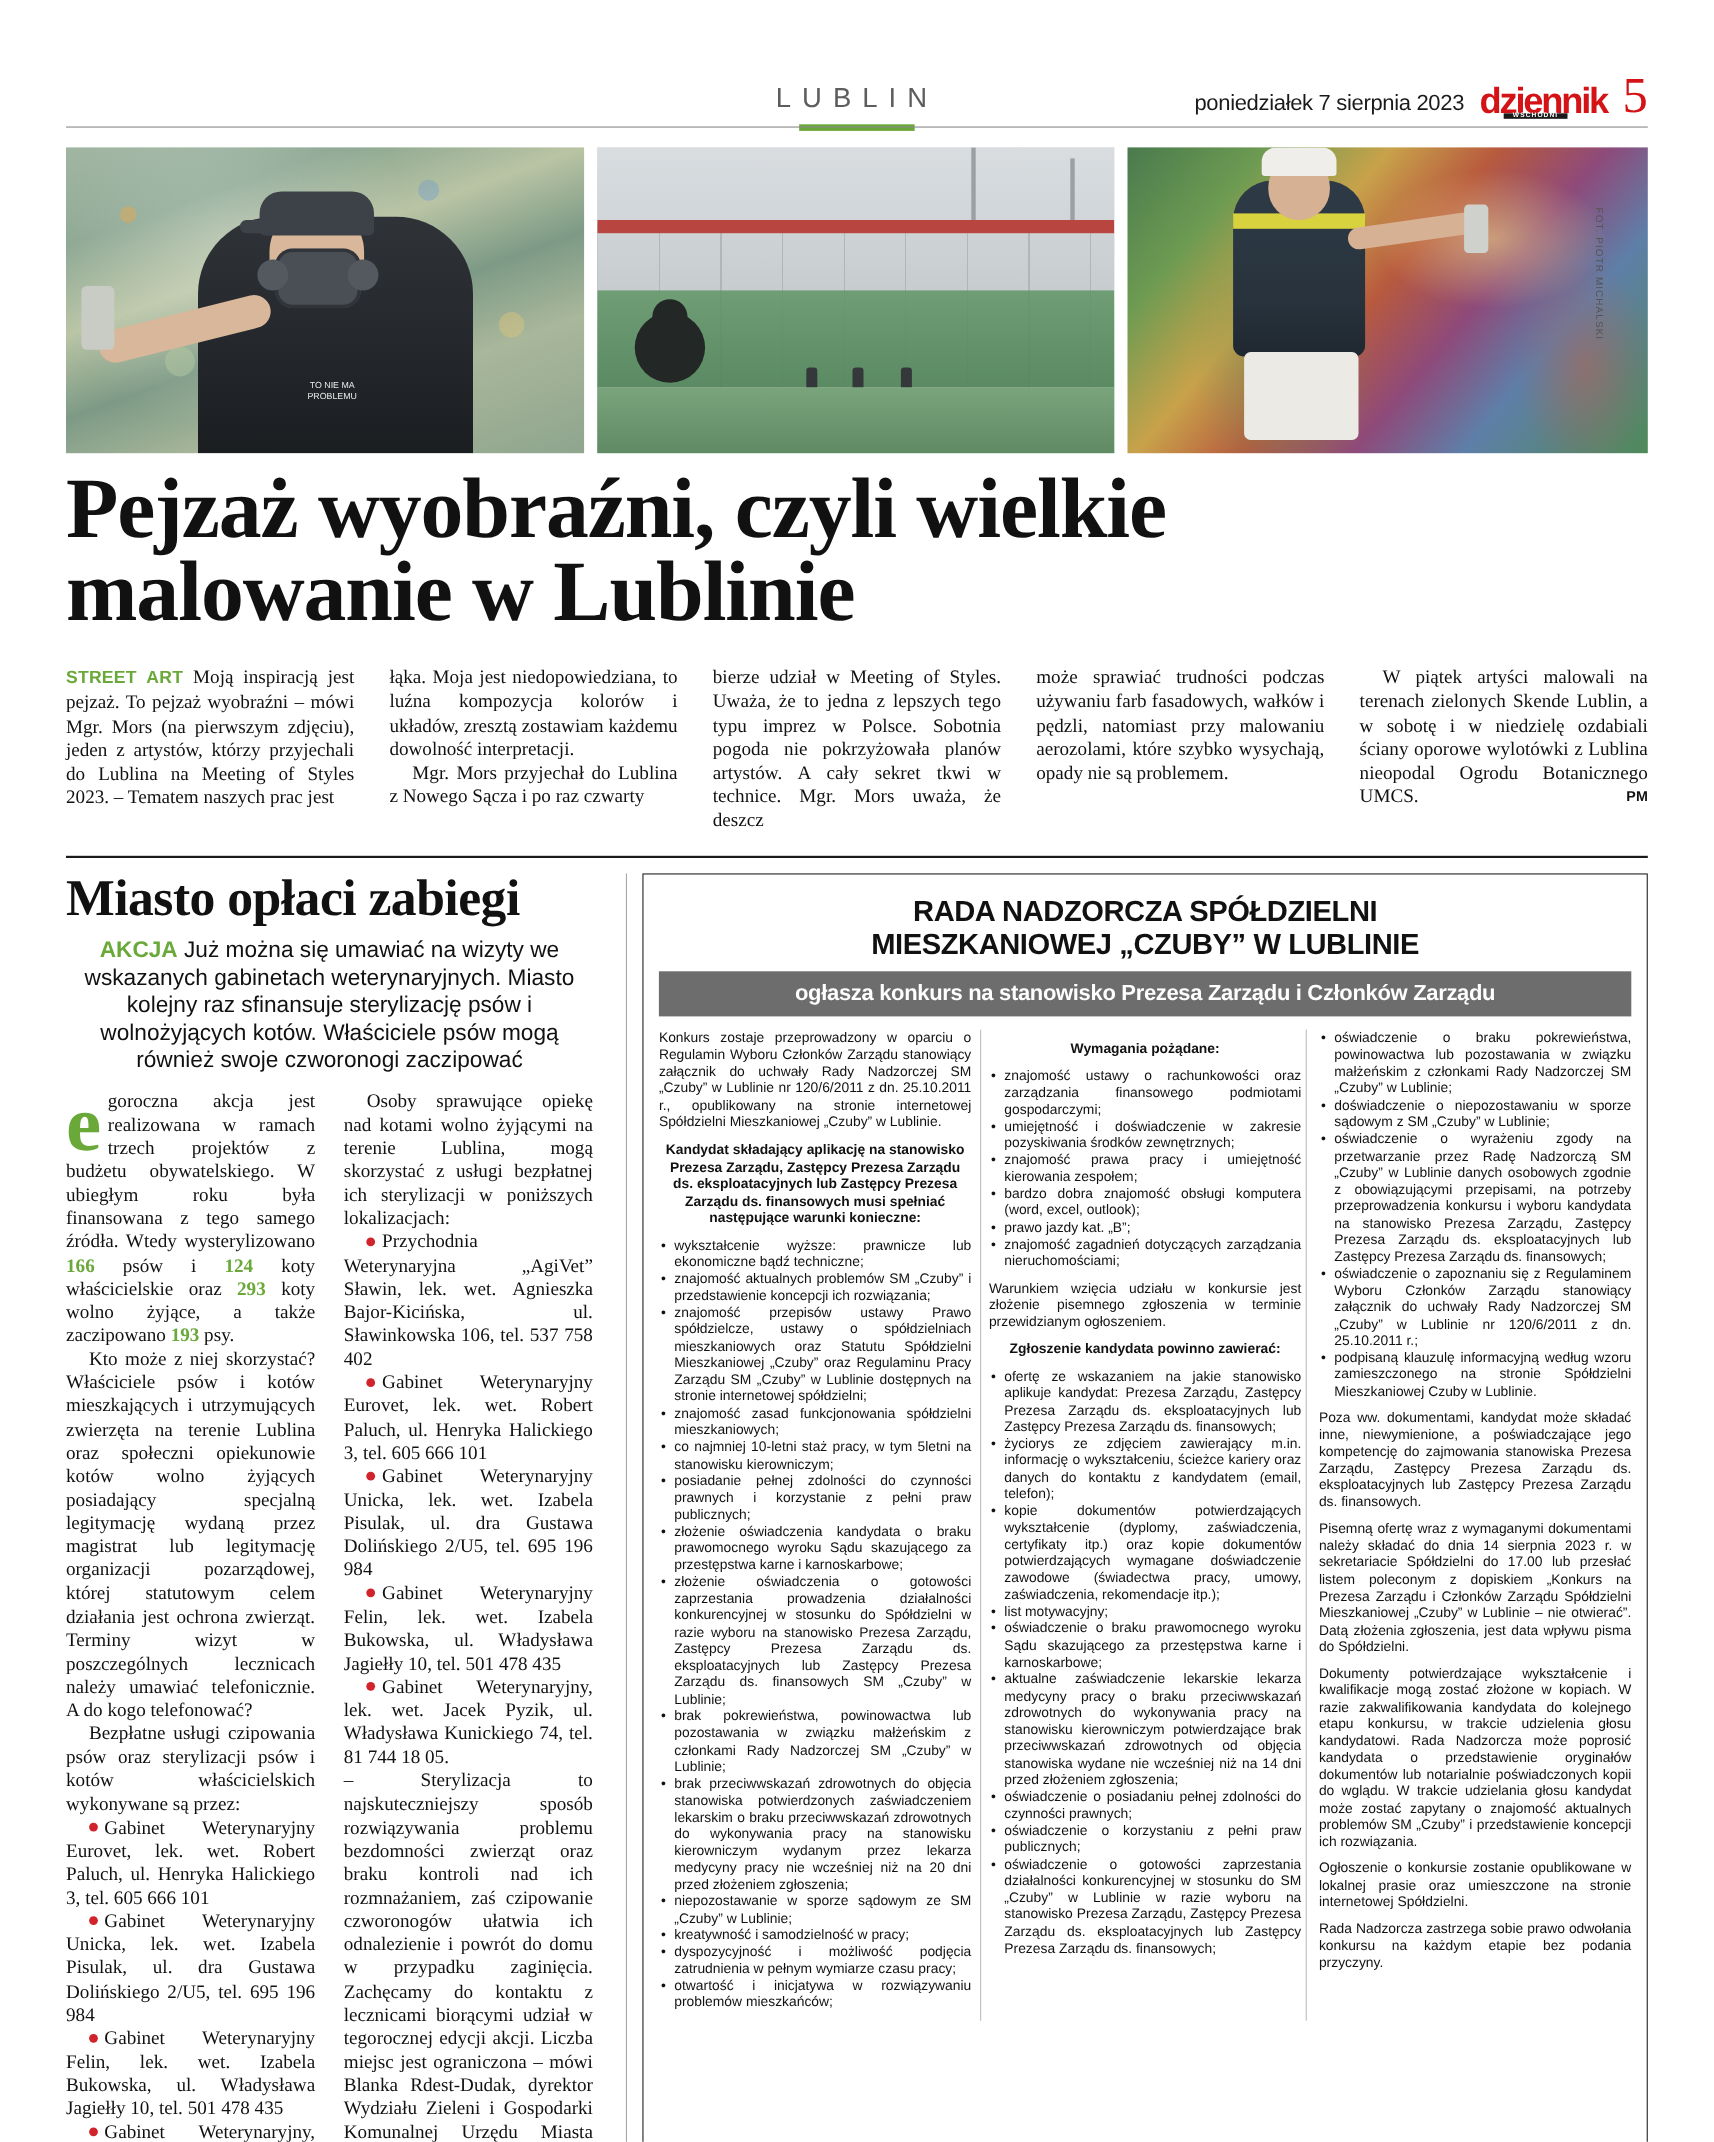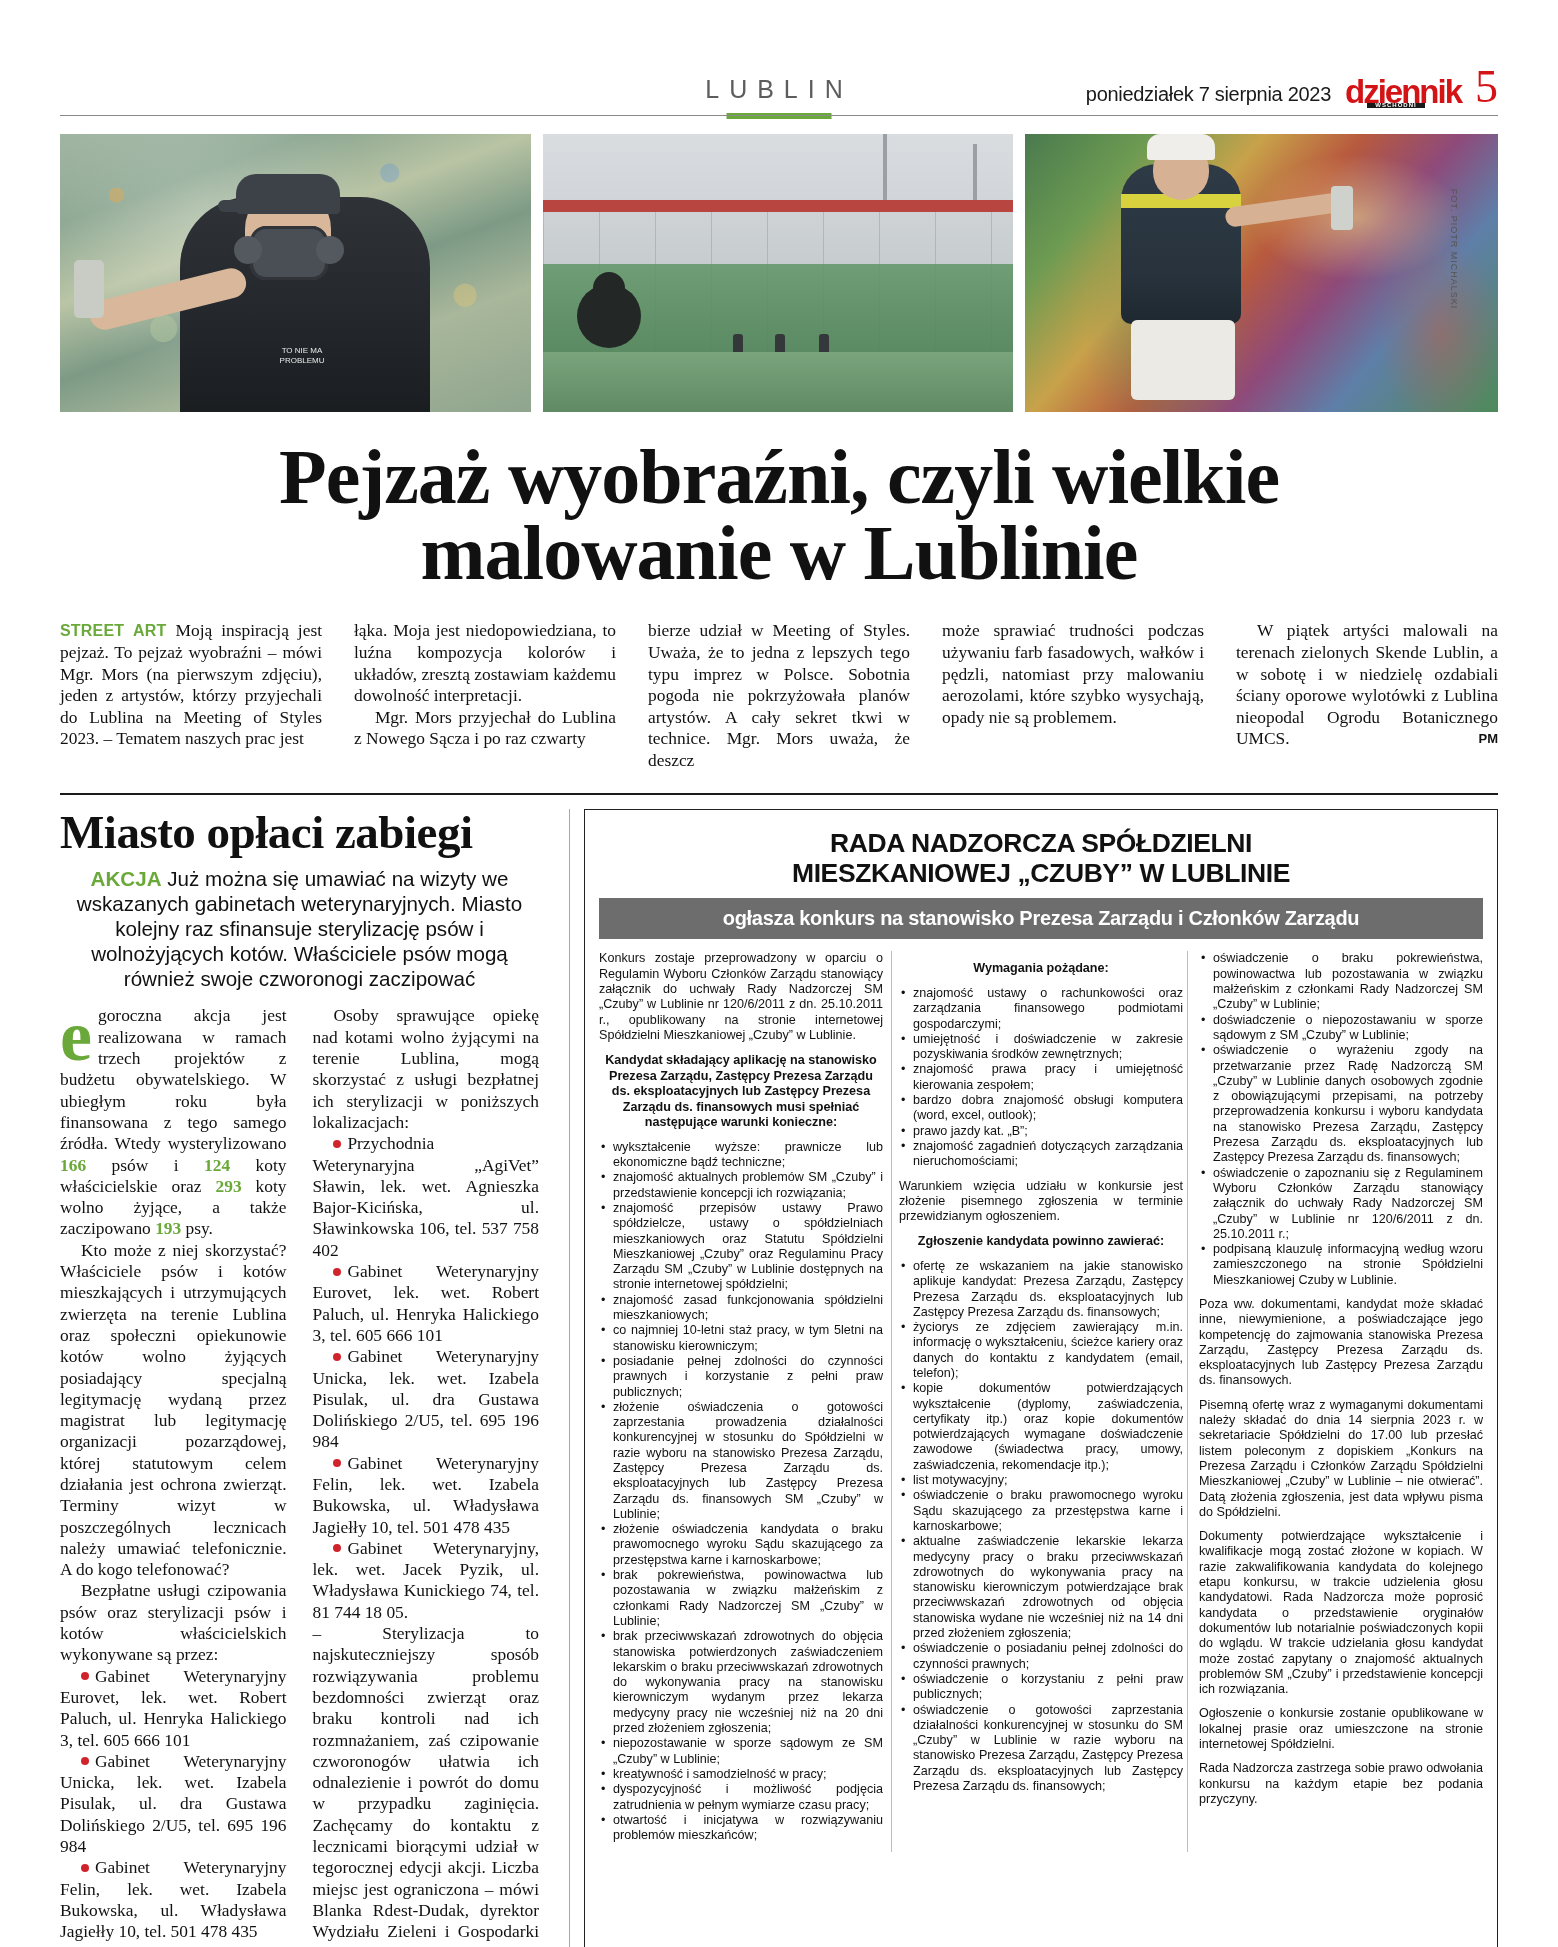--- a/index.html
+++ b/index.html
@@ -119,22 +119,22 @@
      background:linear-gradient(180deg,#2e3b46 0%,#27323c 70%,#1f2830 100%);border-radius:36px 36px 10px 10px;}
   .p3 .stripe{position:absolute;left:96px;top:60px;width:120px;height:14px;background:#d9d23f;}
   .p3 .head{position:absolute;left:128px;top:8px;width:56px;height:58px;border-radius:28px;background:#d6b193;}
   .p3 .cap{position:absolute;left:122px;top:0px;width:68px;height:26px;border-radius:13px 13px 3px 3px;background:#efeeea;}
   .p3 .legs{position:absolute;left:106px;top:186px;width:104px;height:80px;background:#eceae4;border-radius:6px;}
   .p3 .arm{position:absolute;left:200px;top:66px;width:116px;height:20px;border-radius:10px;background:#d6b193;transform:rotate(-8deg);}
   .p3 .can{position:absolute;left:306px;top:52px;width:22px;height:44px;border-radius:4px;background:#cfd2cc;}
 
   
   .lead-head{
-    text-align:center;font-family:"Liberation Serif",serif;font-weight:bold;
-    font-size:78px;line-height:0.97;letter-spacing:-1px;margin:27px 0 0 0;
+    font-family:"Liberation Serif",serif;font-weight:bold;
+    font-size:78px;line-height:0.97;letter-spacing:-1px;margin:12px 0 0 0;
     color:#111;
   }
 
   
   .lead-body{
     display:grid;grid-template-columns:repeat(5,1fr);column-gap:26px;
     margin-top:30px;
     font-family:"Liberation Serif",serif;font-size:17.4px;line-height:21.6px;
     text-align:justify;hyphens:auto;gap:32px;
   }
@@ -330,22 +330,22 @@
           <div class="ad-col">
             <p>Konkurs zostaje przeprowadzony w oparciu o Regulamin Wyboru Członków Zarządu stanowiący załącznik do uchwały Rady Nadzorczej SM „Czuby” w Lublinie nr 120/6/2011 z dn. 25.10.2011 r., opublikowany na stronie internetowej Spółdzielni Mieszkaniowej „Czuby” w Lublinie.</p>
             <span class="b">Kandydat składający aplikację na stanowisko Prezesa Zarządu, Zastępcy Prezesa Zarządu ds. eksploatacyjnych lub Zastępcy Prezesa Zarządu ds. finansowych musi spełniać następujące warunki konieczne:</span>
             <ul>
               <li>wykształcenie wyższe: prawnicze lub ekonomiczne bądź techniczne;</li>
               <li>znajomość aktualnych problemów SM „Czuby” i przedstawienie koncepcji ich rozwiązania;</li>
               <li>znajomość przepisów ustawy Prawo spółdzielcze, ustawy o spółdzielniach mieszkaniowych oraz Statutu Spółdzielni Mieszkaniowej „Czuby” oraz Regulaminu Pracy Zarządu SM „Czuby” w Lublinie dostępnych na stronie internetowej spółdzielni;</li>
               <li>znajomość zasad funkcjonowania spółdzielni mieszkaniowych;</li>
               <li>co najmniej 10-letni staż pracy, w tym 5letni na stanowisku kierowniczym;</li>
               <li>posiadanie pełnej zdolności do czynności prawnych i korzystanie z pełni praw publicznych;</li>
+              <li>złożenie oświadczenia kandydata o braku prawomocnego wyroku Sądu skazującego za przestępstwa karne i karnoskarbowe;</li>
               <li>złożenie oświadczenia o gotowości zaprzestania prowadzenia działalności konkurencyjnej w stosunku do Spółdzielni w razie wyboru na stanowisko Prezesa Zarządu, Zastępcy Prezesa Zarządu ds. eksploatacyjnych lub Zastępcy Prezesa Zarządu ds. finansowych SM „Czuby” w Lublinie;</li>
-              <li>złożenie oświadczenia kandydata o braku prawomocnego wyroku Sądu skazującego za przestępstwa karne i karnoskarbowe;</li>
               <li>brak pokrewieństwa, powinowactwa lub pozostawania w związku małżeńskim z członkami Rady Nadzorczej SM „Czuby” w Lublinie;</li>
               <li>brak przeciwwskazań zdrowotnych do objęcia stanowiska potwierdzonych zaświadczeniem lekarskim o braku przeciwwskazań zdrowotnych do wykonywania pracy na stanowisku kierowniczym wydanym przez lekarza medycyny pracy nie wcześniej niż na 20 dni przed złożeniem zgłoszenia;</li>
               <li>niepozostawanie w sporze sądowym ze SM „Czuby” w Lublinie;</li>
               <li>kreatywność i samodzielność w pracy;</li>
               <li>dyspozycyjność i możliwość podjęcia zatrudnienia w pełnym wymiarze czasu pracy;</li>
               <li>otwartość i inicjatywa w rozwiązywaniu problemów mieszkańców;</li>
             </ul>
           </div>
 
           <div class="ad-col">

